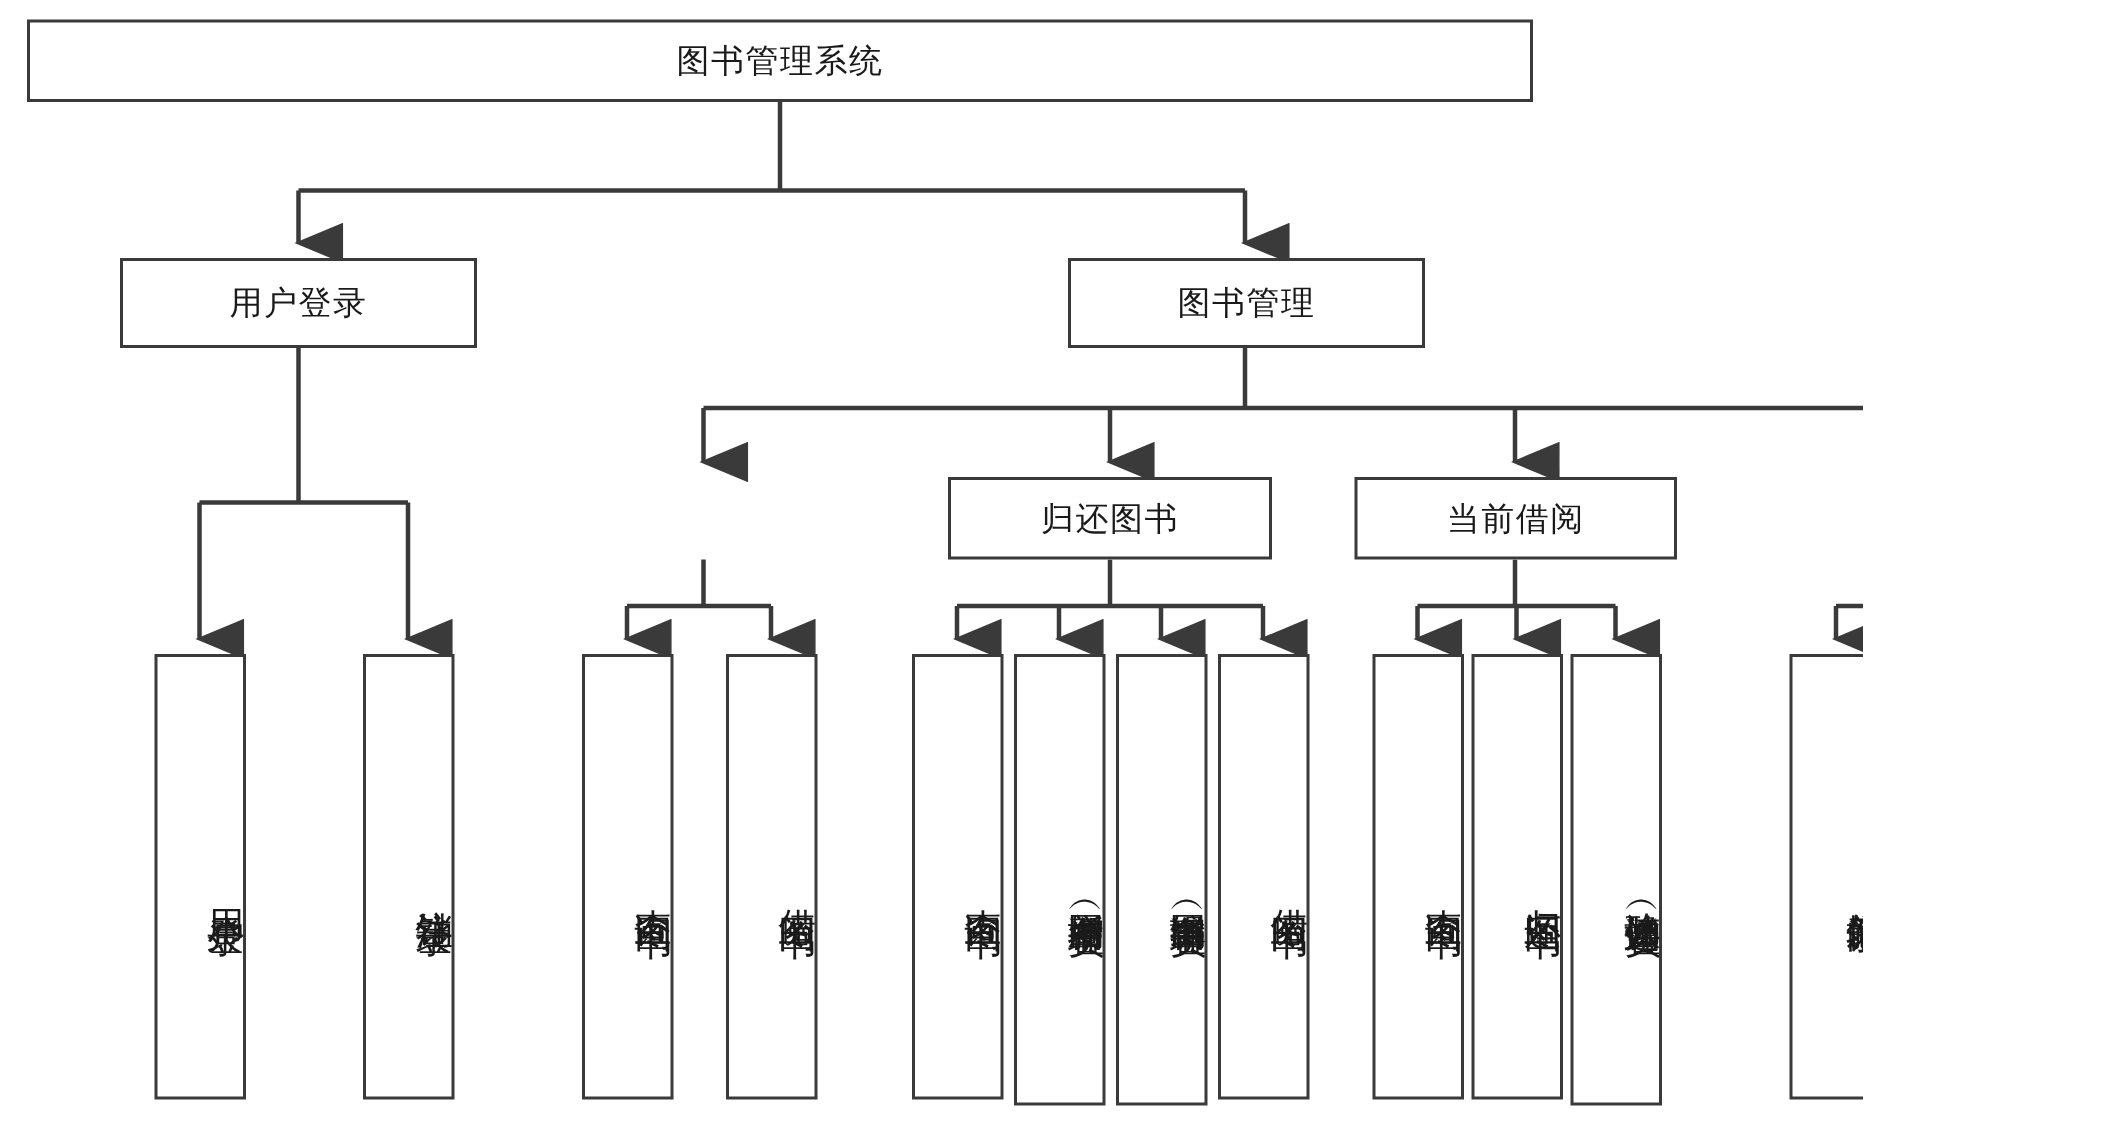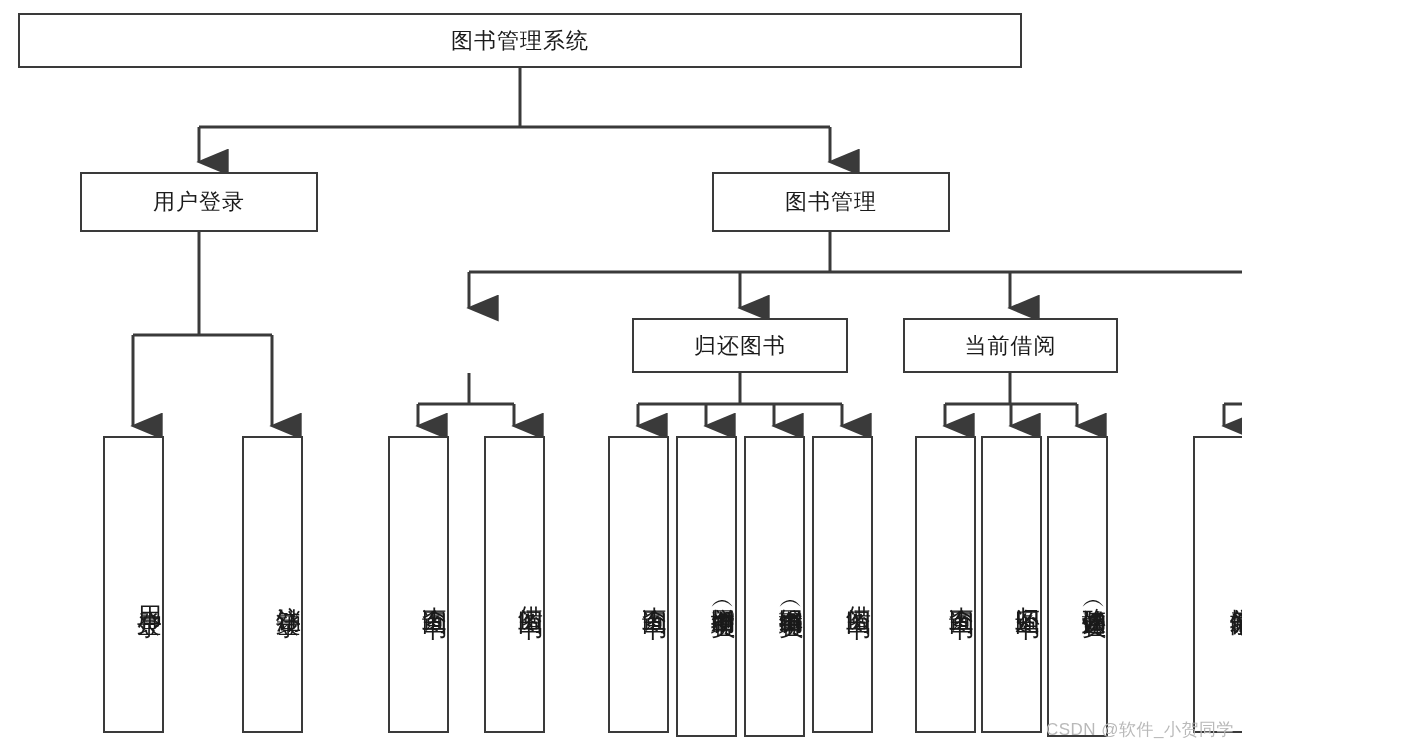--- a/index.html
+++ b/index.html
@@ -175,15 +175,14 @@
     <span>确认归还（管理员）</span>
   </div>
 
   <div class="node v" style="left:1193px; top:436px; width:63px; height:297px; font-size:24px; letter-spacing:1px;">
     <span>新增借阅记录</span>
   </div>
   <div class="node v" style="left:1313px; top:436px; width:63px; height:297px; font-size:24px; letter-spacing:1px;">
     <span>查询借阅记录</span>
   </div>
 
-  <div class="watermark">CSDN @软件_小贺同学</div>
 
 </div>
 
 </body></html>

